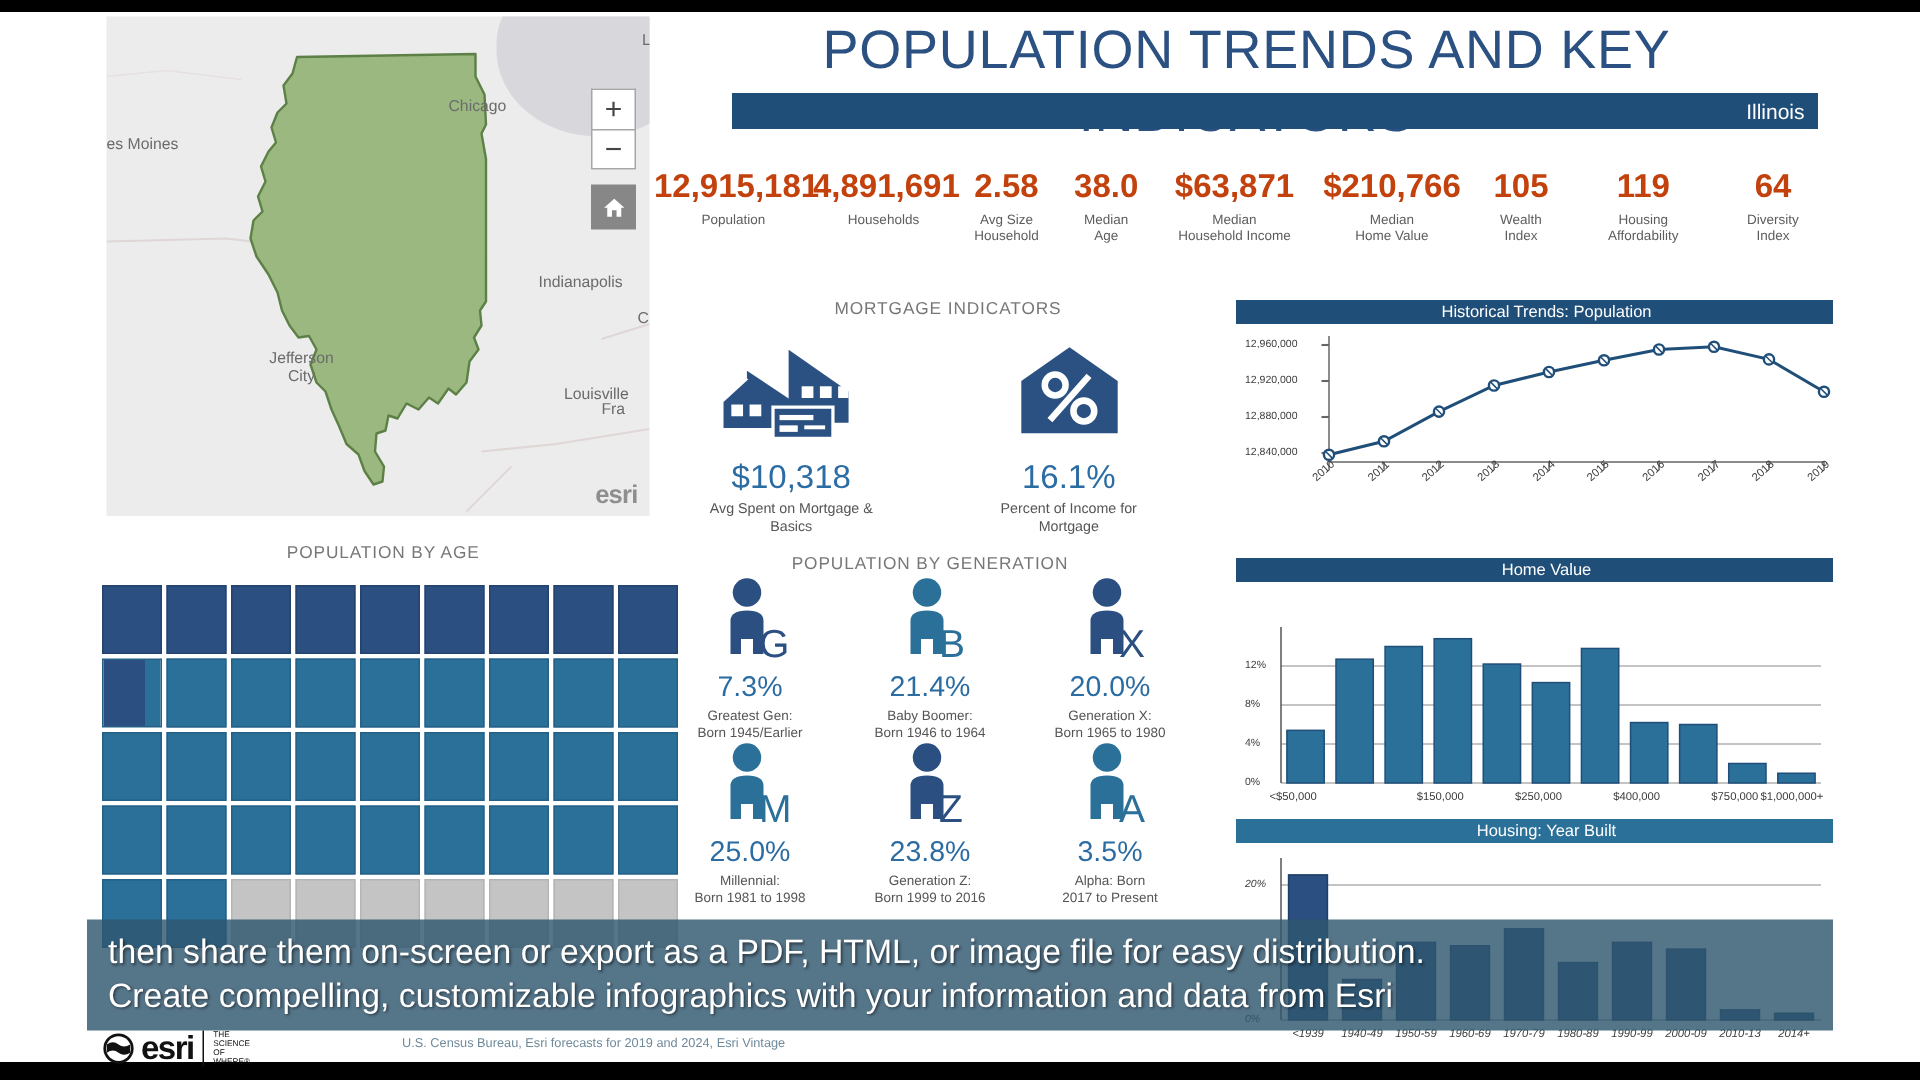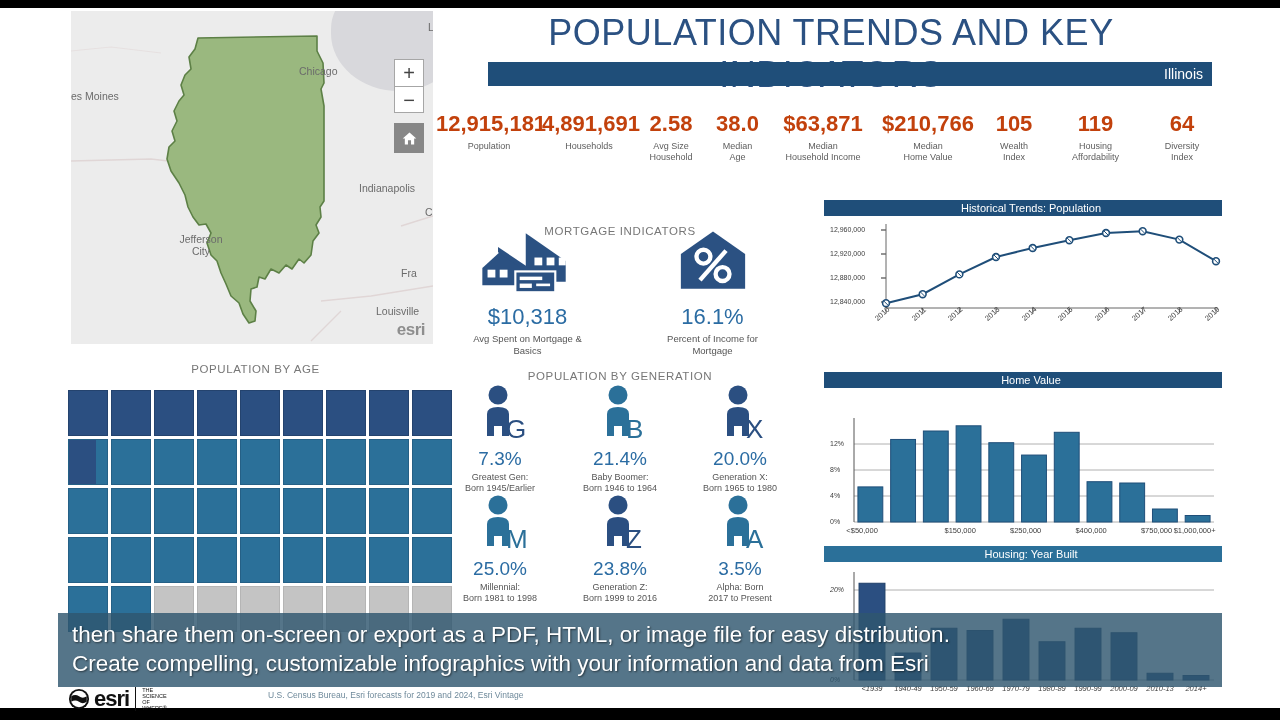--- a/index.html
+++ b/index.html
@@ -167,21 +167,21 @@
                L155,273 L150,262 L146,250 L140,244 L136,232 L140,222
                L135,213 L128,214 L122,206 L117,196 L114,184
                L108,172 L100,160 L96,148 L98,136 L104,130 L101,120
                L106,110 L103,100 L108,90 L113,84 L110,74 L114,64
                L120,58 L118,46 L124,38 Z" fill="#9ab87f" stroke="#5d8046" stroke-width="1.6" stroke-linejoin="round"></path>
     </svg>
     <div class="map-label" style="left:0px; top:79px;">es Moines</div>
     <div class="map-label" style="left:228px; top:54px;">Chicago</div>
     <div class="map-label" style="left:288px; top:171px;">Indianapolis</div>
     <div class="map-label center" style="left:95px; top:222px; width:70px;">Jefferson<br>City</div>
-    <div class="map-label" style="left:305px; top:246px;margin-top:48px;">Louisville</div>
+    <div class="map-label" style="left:305px; top:246px;">Louisville</div>
     <div class="map-label" style="left:330px; top:256px;">Fra</div>
     <div class="map-label" style="left:354px; top:195px;">C</div>
     <div class="map-label" style="left:357px; top:10px;">L</div>
 
     <div class="map-ctrl zin">+</div>
     <div class="map-ctrl zout">−</div>
     <div class="map-home">
       <svg width="17" height="17" viewBox="0 0 20 20">
           <path d="M10 3 L18 10 L15.5 10 L15.5 17 L11.8 17 L11.8 12 L8.2 12 L8.2 17 L4.5 17 L4.5 10 L2 10 Z" fill="#fff"></path>
         </svg>
@@ -233,21 +233,21 @@
         <div class="kpi-lbl">Housing
 Affordability</div>
       </div>
       <div class="kpi" style="width: 80px;">
         <div class="kpi-val">64</div>
         <div class="kpi-lbl">Diversity
 Index</div>
       </div>
     </div>
 
-  <div class="sec-head" style="left:440px; top:200px; width:360px;margin-top:25px;">MORTGAGE INDICATORS</div>
+  <div class="sec-head" style="left:452px; top:200px; width:360px;">MORTGAGE INDICATORS</div>
 
   <div class="mort-card" style="left:440px; top:228px; width:175px;">
     <svg width="105" height="66" viewBox="0 0 120 76">
       <path d="M58 6 L104 38 L104 62 L58 62 Z" fill="#2b5182"></path>
       <path d="M55 6 L110 6 L110 12 L55 12 Z" fill="none"></path>
       <path d="M30 26 L58 46 L58 66 L8 66 L8 46 Z" fill="#2b5182"></path>
       <path d="M26 22 L62 46 L58 50 L26 28 Z" fill="#2b5182"></path>
       <rect x="14" y="48" width="9" height="9" fill="#fff"></rect>
       <rect x="28" y="48" width="9" height="9" fill="#fff"></rect>
       <rect x="68" y="34" width="9" height="9" fill="#fff"></rect>

